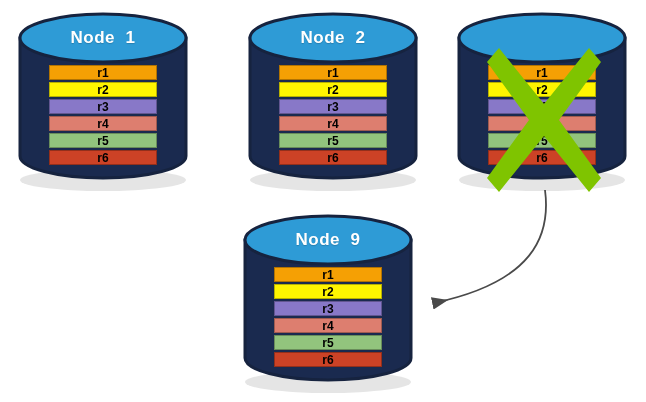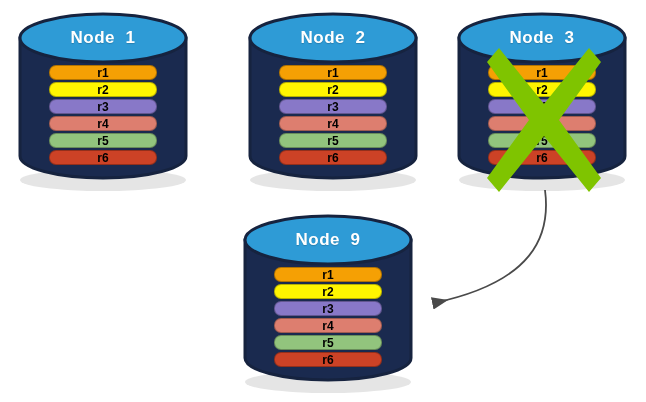--- a/index.html
+++ b/index.html
@@ -44,21 +44,21 @@
     left: 0;
     width: 100%;
     display: flex;
     flex-direction: column;
     align-items: center;
     gap: 2px;
   }
   .record {
     position: relative;
     box-sizing: border-box;
-    border-radius: 7px;
+    border-radius: 0;
     border: 1px solid rgba(0,0,0,0.28);
     text-align: center;
     font-weight: bold;
     font-size: 12px;
     color: #000000;
     line-height: 14px;
     height: 15px;
   }
 
   
@@ -117,21 +117,20 @@
       <div class="record" style="width:108px; background:#CC4226;">r6</div>
     </div>
   </div>
 
   <div class="node" id="node-3" style="left:457px; top:8px; width:170px; height:180px;">
     <svg class="node-svg" width="170" height="180" viewBox="0 0 170 180">
       <ellipse cx="85" cy="172" rx="83" ry="11" fill="rgba(0,0,0,0.10)"></ellipse>
       <path d="M2,30 L2,148 A83,22 0 0 0 168,148 L168,30 Z" fill="#1A2A4F" stroke="#16233f" stroke-width="3"></path>
       <ellipse cx="85" cy="30" rx="83" ry="24" fill="#2E9BD6" stroke="#16233f" stroke-width="3"></ellipse>
     </svg>
-    <div class="node-title" style="top:20px;">Node  3</div>
     <div class="records" style="top:57px;">
       <div class="record" style="width:108px; background:#F5A004;">r1</div>
       <div class="record" style="width:108px; background:#FFF500;">r2</div>
       <div class="record" style="width:108px; background:#8878C8;">r3</div>
       <div class="record" style="width:108px; background:#DD7E6F;">r4</div>
       <div class="record" style="width:108px; background:#92C47D;">r5</div>
       <div class="record" style="width:108px; background:#CC4226;">r6</div>
     </div>
 
     <svg class="x-mark" style="left:28px; top:38px;" width="118" height="148" viewBox="0 0 118 148">

